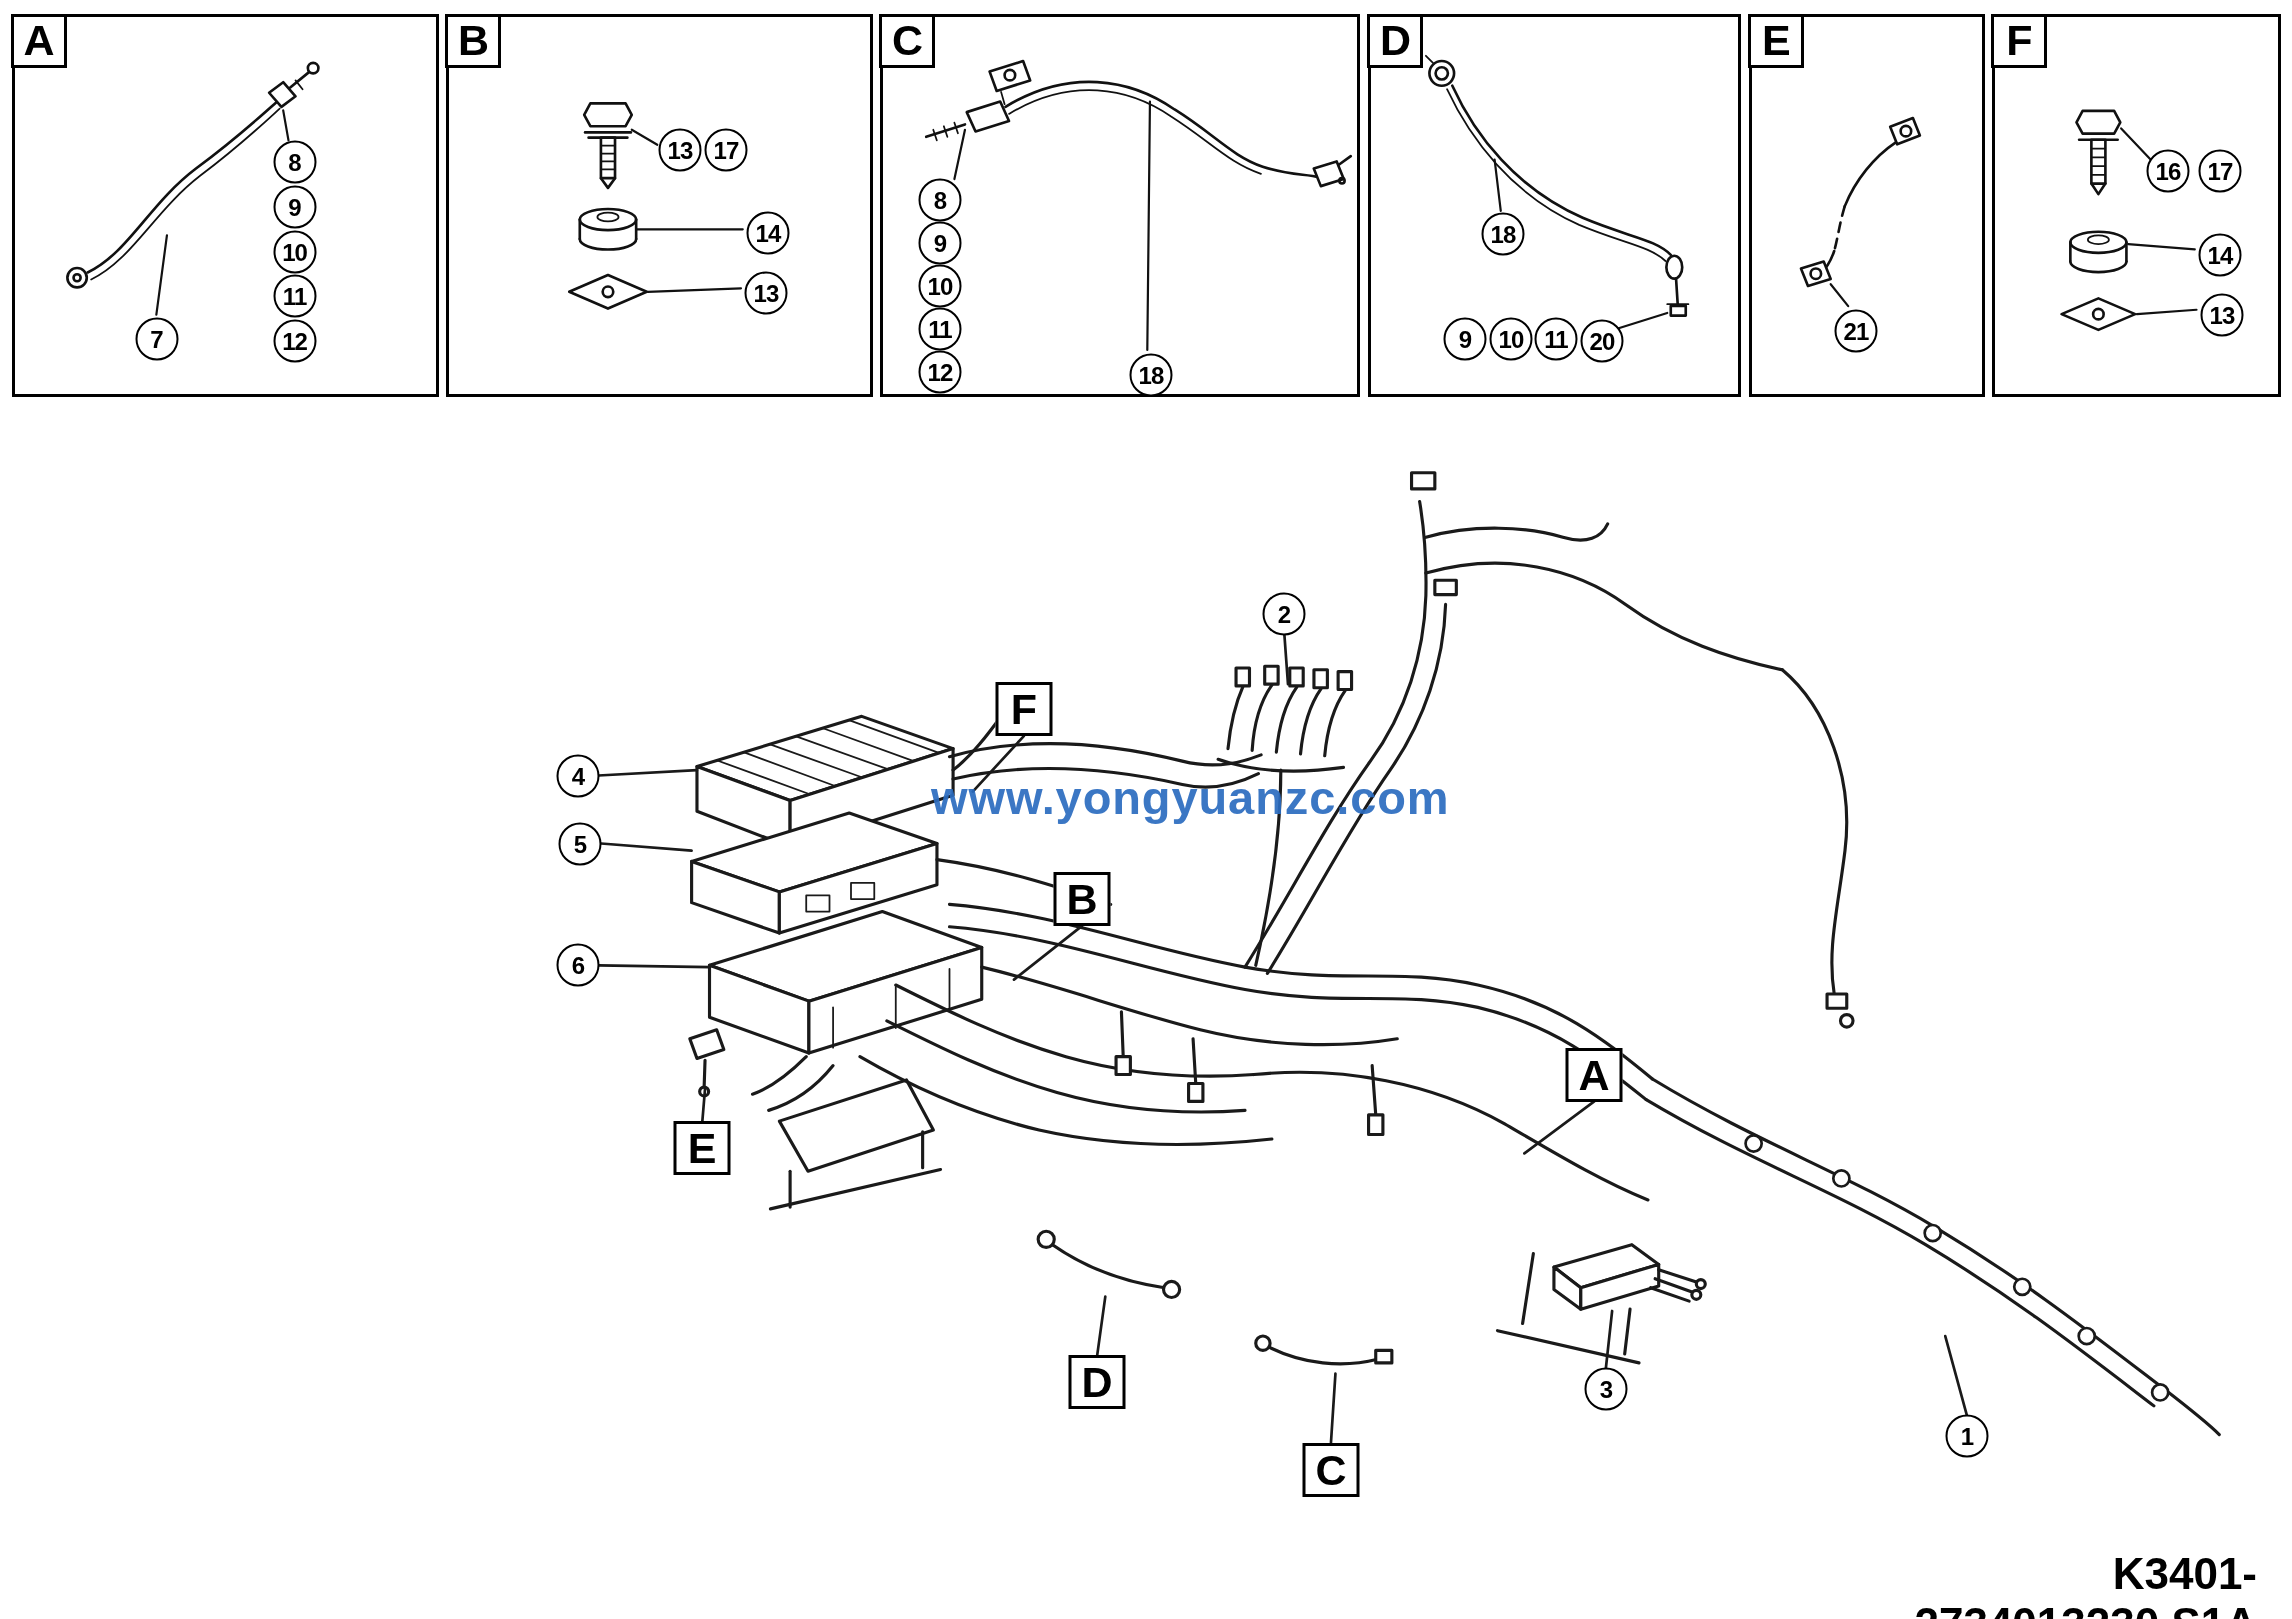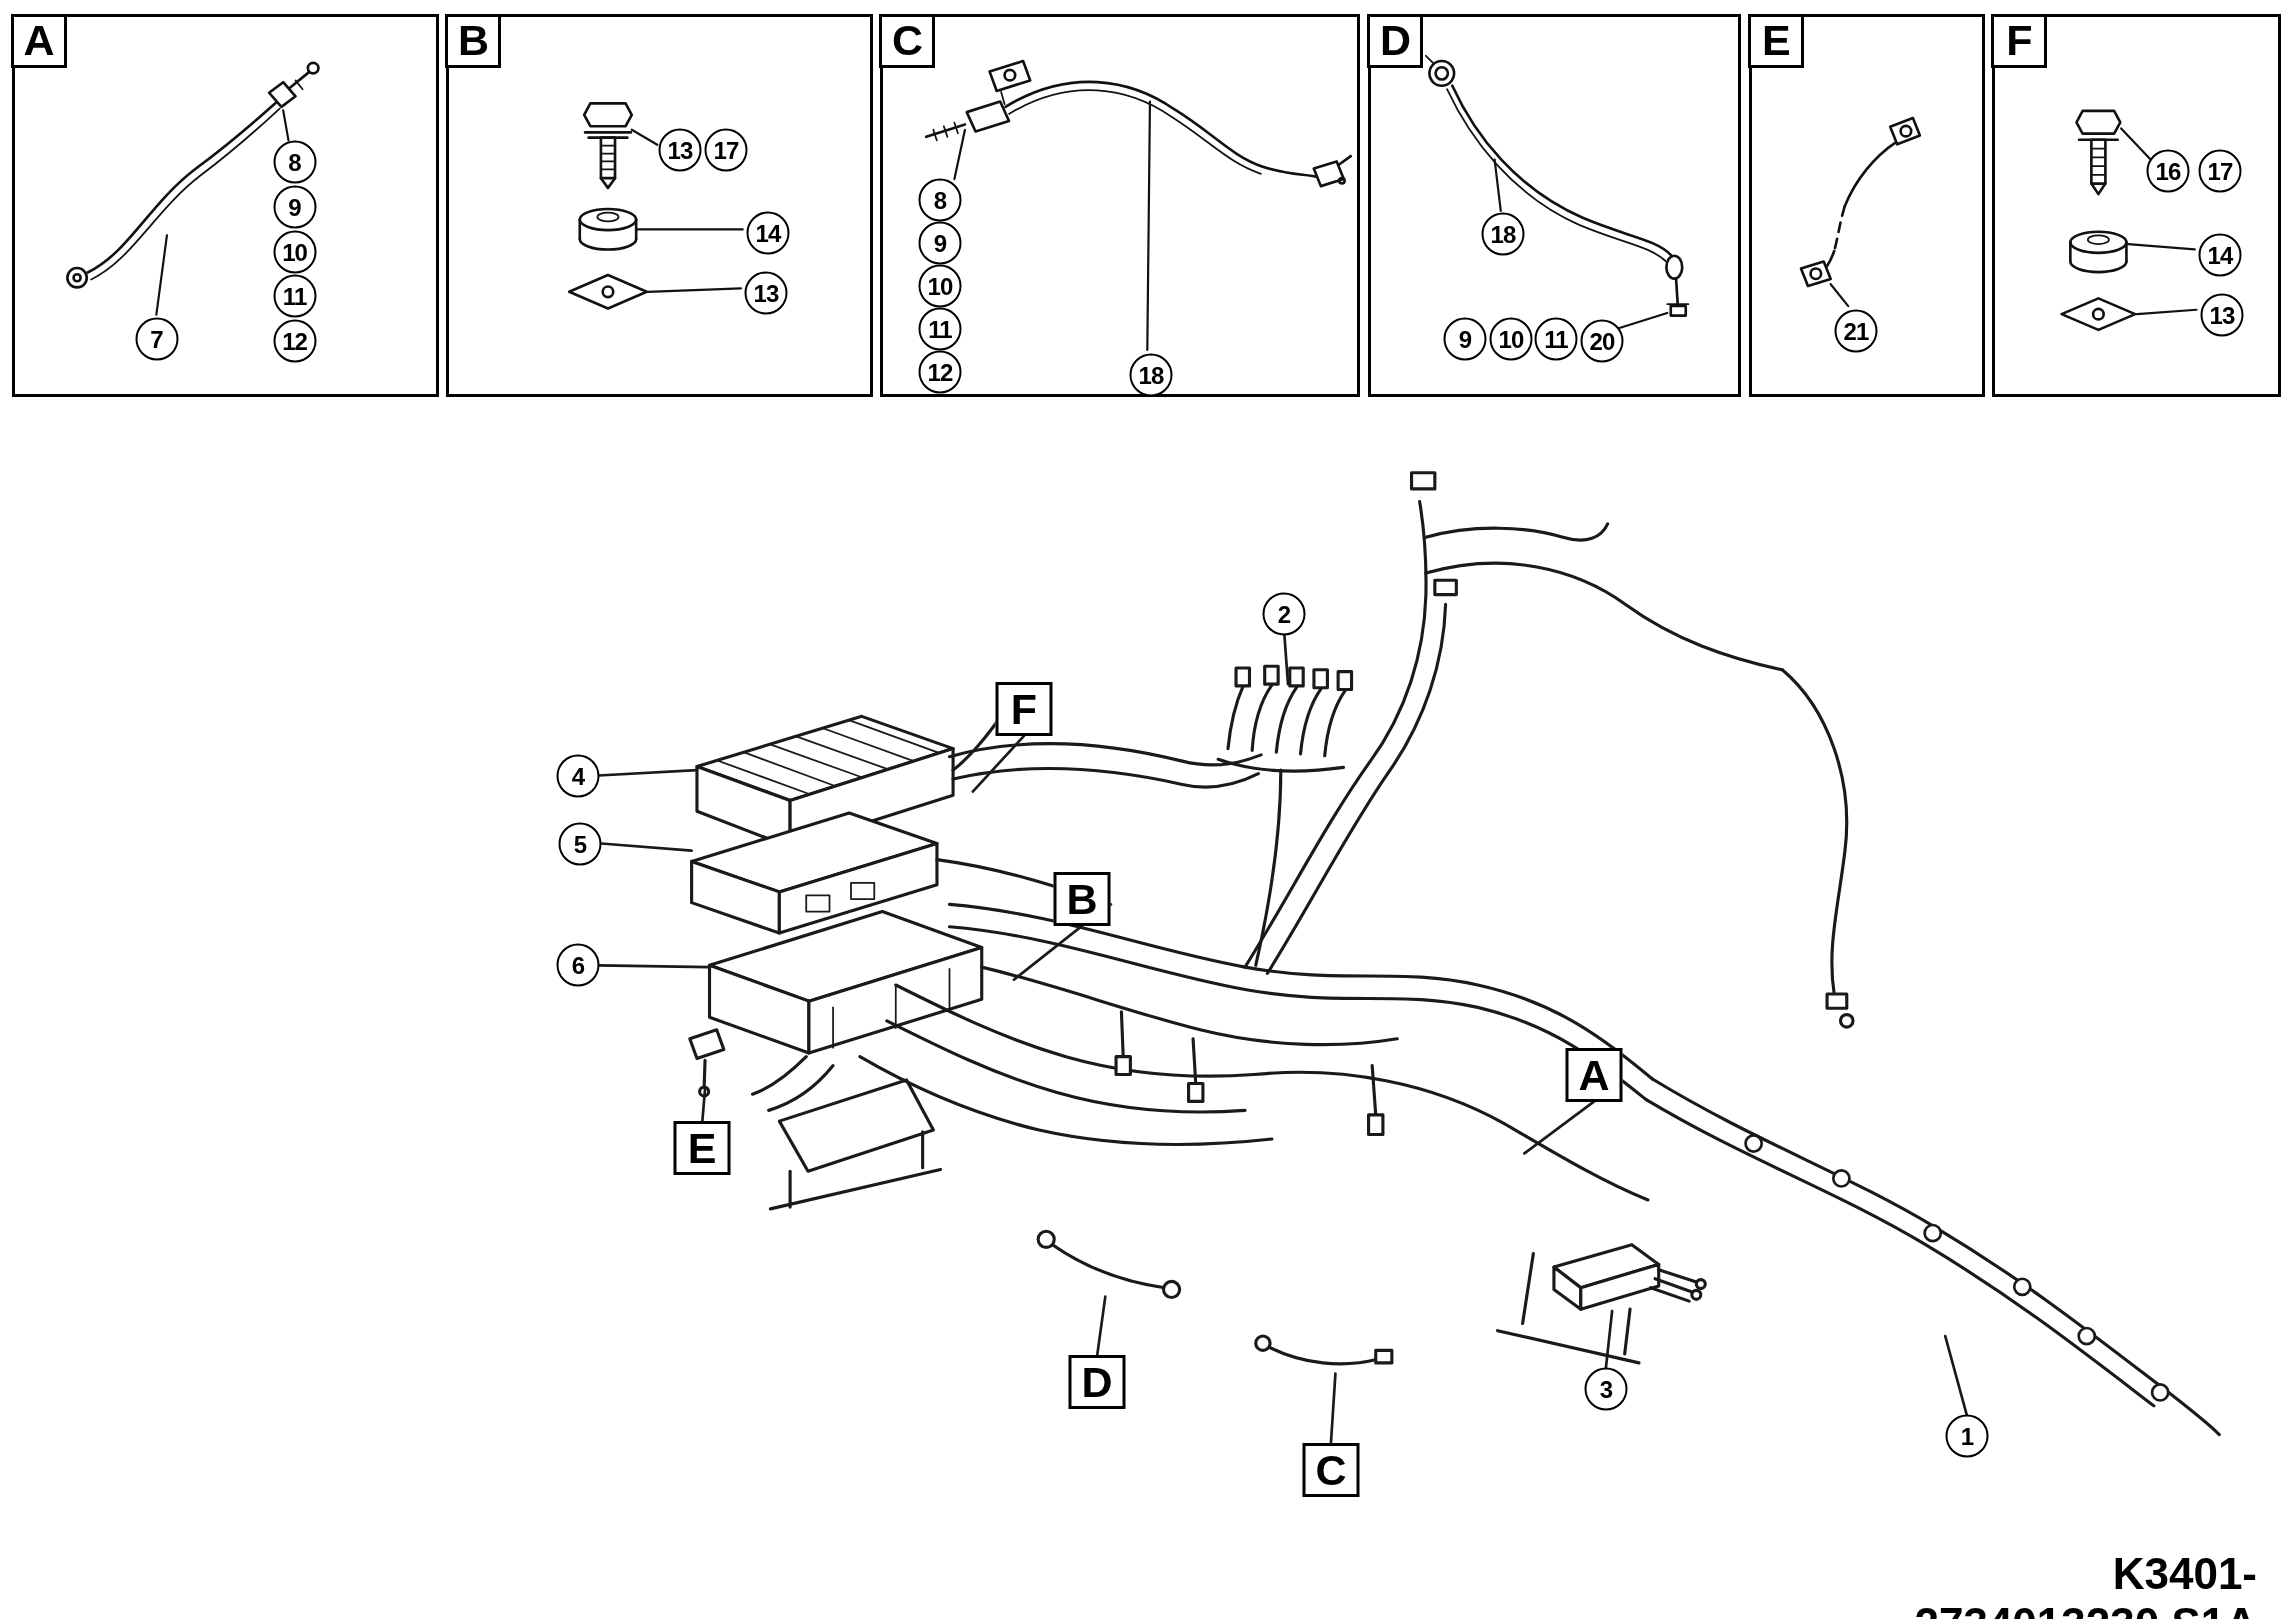--- a/index.html
+++ b/index.html
@@ -336,17 +336,18 @@
   <div class="lb" style="left:1097px;top:1382px">D</div>
   <div class="lb" style="left:1331px;top:1470px">C</div>
 
   <div class="co" style="left:578px;top:776px">4</div>
   <div class="co" style="left:580px;top:844px">5</div>
   <div class="co" style="left:578px;top:965px">6</div>
   <div class="co" style="left:1284px;top:614px">2</div>
   <div class="co" style="left:1606px;top:1389px">3</div>
   <div class="co" style="left:1967px;top:1436px">1</div>
 
+  <div class="watermark">www.yongyuanzc.com</div>
 
   <div class="partnum">K3401-2734013230.S1A</div>
 
 </div>
 
 
 </body></html>

